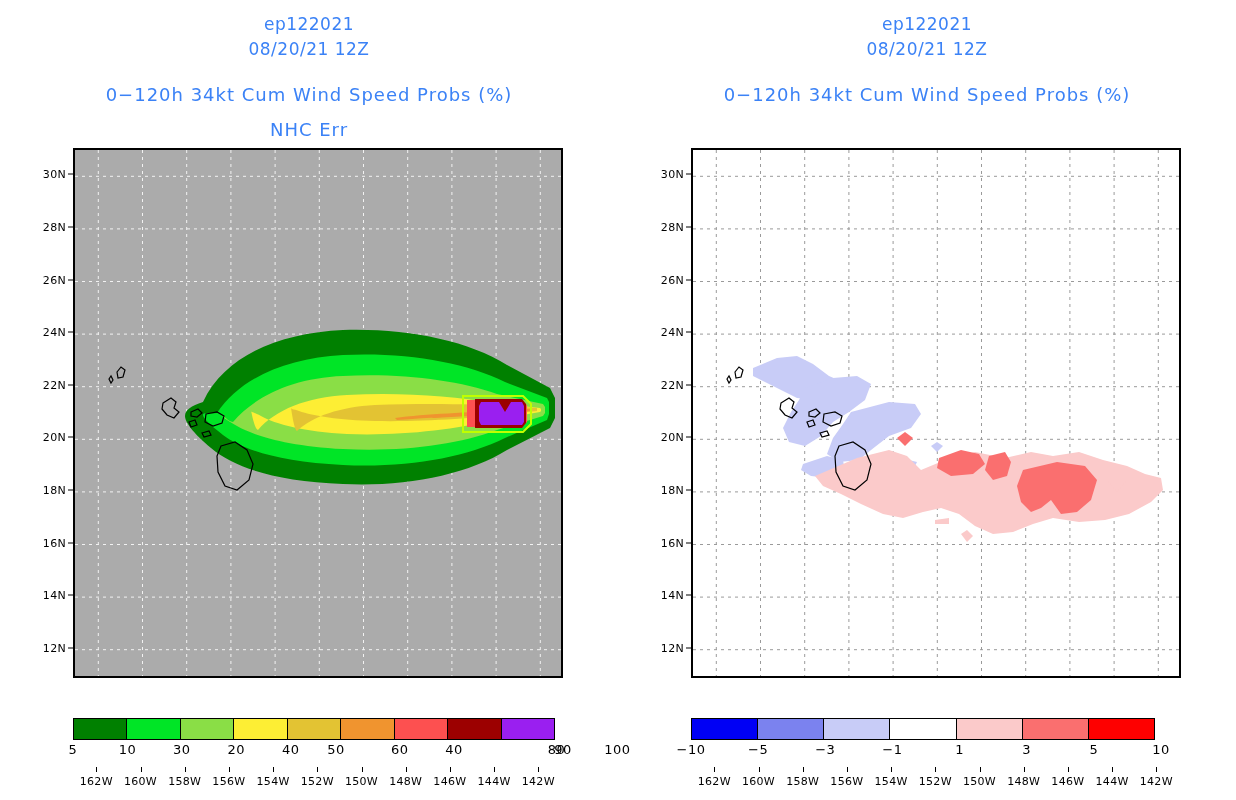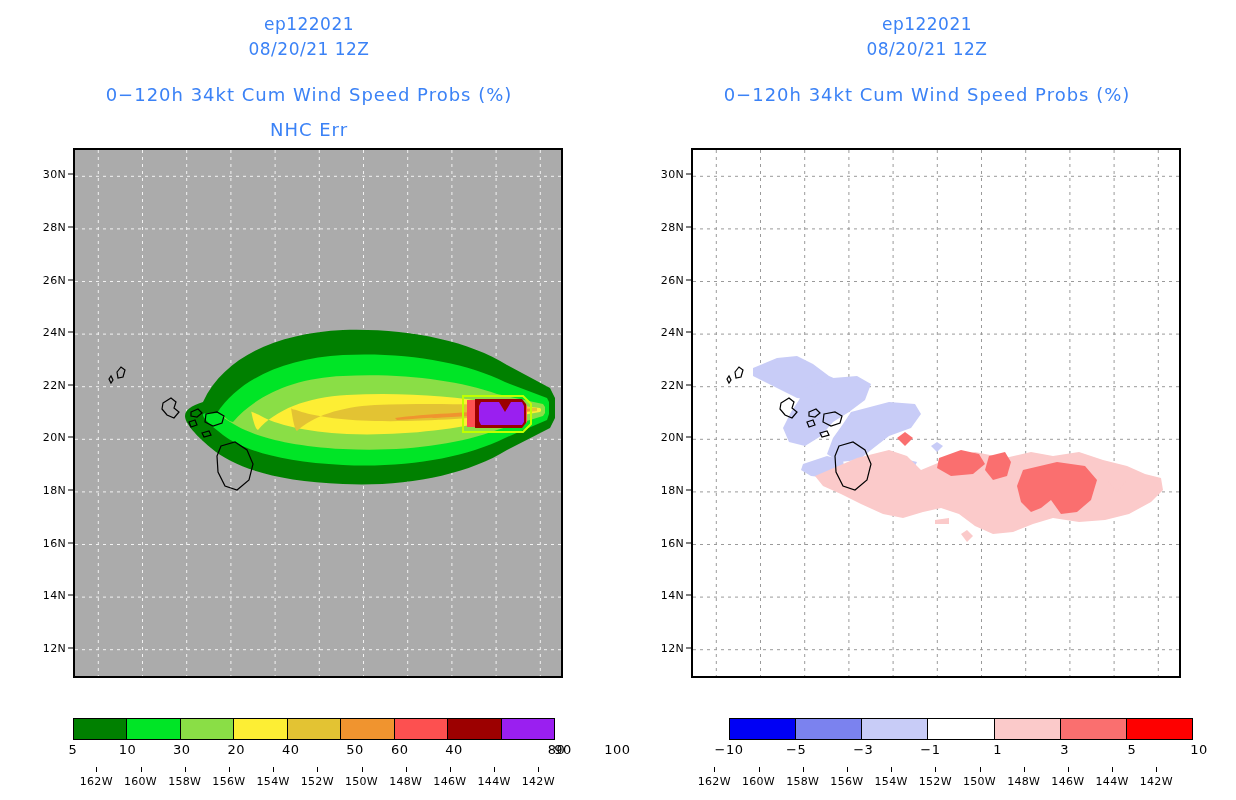--- a/index.html
+++ b/index.html
@@ -25,21 +25,21 @@
   .ylab{position:absolute;right:100%;margin-right:7px;font-size:11px;color:#000;
         transform:translateY(-50%);white-space:nowrap;letter-spacing:0.3px;}
   .ytick{position:absolute;right:100%;width:5px;height:1px;background:#000;transform:translateY(-50%);}
   .xlab{position:absolute;top:100%;margin-top:8px;font-size:11px;color:#000;
         transform:translateX(-50%);white-space:nowrap;letter-spacing:0.3px;}
   .xtick{position:absolute;top:100%;width:1px;height:5px;background:#000;}
   .axiswrap{position:absolute;left:73px;top:148px;width:490px;height:619px;}
 
   .cbar{position:absolute;height:22px;}
   .cbar-left{left:73px;top:718px;width:490px;}
-  .cbar-right{left:729px;top:718px;width:470px;}
+  .cbar-right{left:691px;top:718px;width:470px;}
   .cb-track{position:absolute;left:0;top:0;height:22px;display:flex;box-sizing:border-box;}
   .cb-cell{height:22px;box-sizing:border-box;border:1px solid #000;margin-left:-1px;}
   .cb-cell:first-child{margin-left:0;}
   .cb-ticklab{position:absolute;top:24px;font-size:13px;color:#000;transform:translateX(-50%);
               white-space:nowrap;letter-spacing:0.5px;}
   .cb-cap{position:absolute;top:0;width:0;height:0;}
 </style>
 </head>
 <body>
 
@@ -194,21 +194,21 @@
           <div class="cb-cell" style="width: 54.4444px; background: rgb(253, 80, 80);"></div>
           <div class="cb-cell" style="width: 54.4444px; background: rgb(156, 0, 0);"></div>
           <div class="cb-cell" style="width: 54.4444px; background: rgb(154, 31, 240);"></div>
         </div>
       <div id="cb-left-ticks">
           <div class="cb-ticklab" style="left: 0px;">5</div>
           <div class="cb-ticklab" style="left: 54.4444px;">10</div>
           <div class="cb-ticklab" style="left: 108.889px;">30</div>
           <div class="cb-ticklab" style="left: 163.333px;">20</div>
           <div class="cb-ticklab" style="left: 217.778px;">40</div>
-          <div class="cb-ticklab" style="left: 282px;">50</div>
+          <div class="cb-ticklab" style="left: 263px;">50</div>
           <div class="cb-ticklab" style="left: 326.667px;">60</div>
           <div class="cb-ticklab" style="left: 381.111px;">40</div>
           <div class="cb-ticklab" style="left: 435.556px; margin-left: 48px;">80</div>
           <div class="cb-ticklab" style="left: 490px;">90</div>
           <div class="cb-ticklab" style="left: 544.444px;">100</div>
         </div>
     </div>
   </div>
 
   <div class="panel panel-right">

